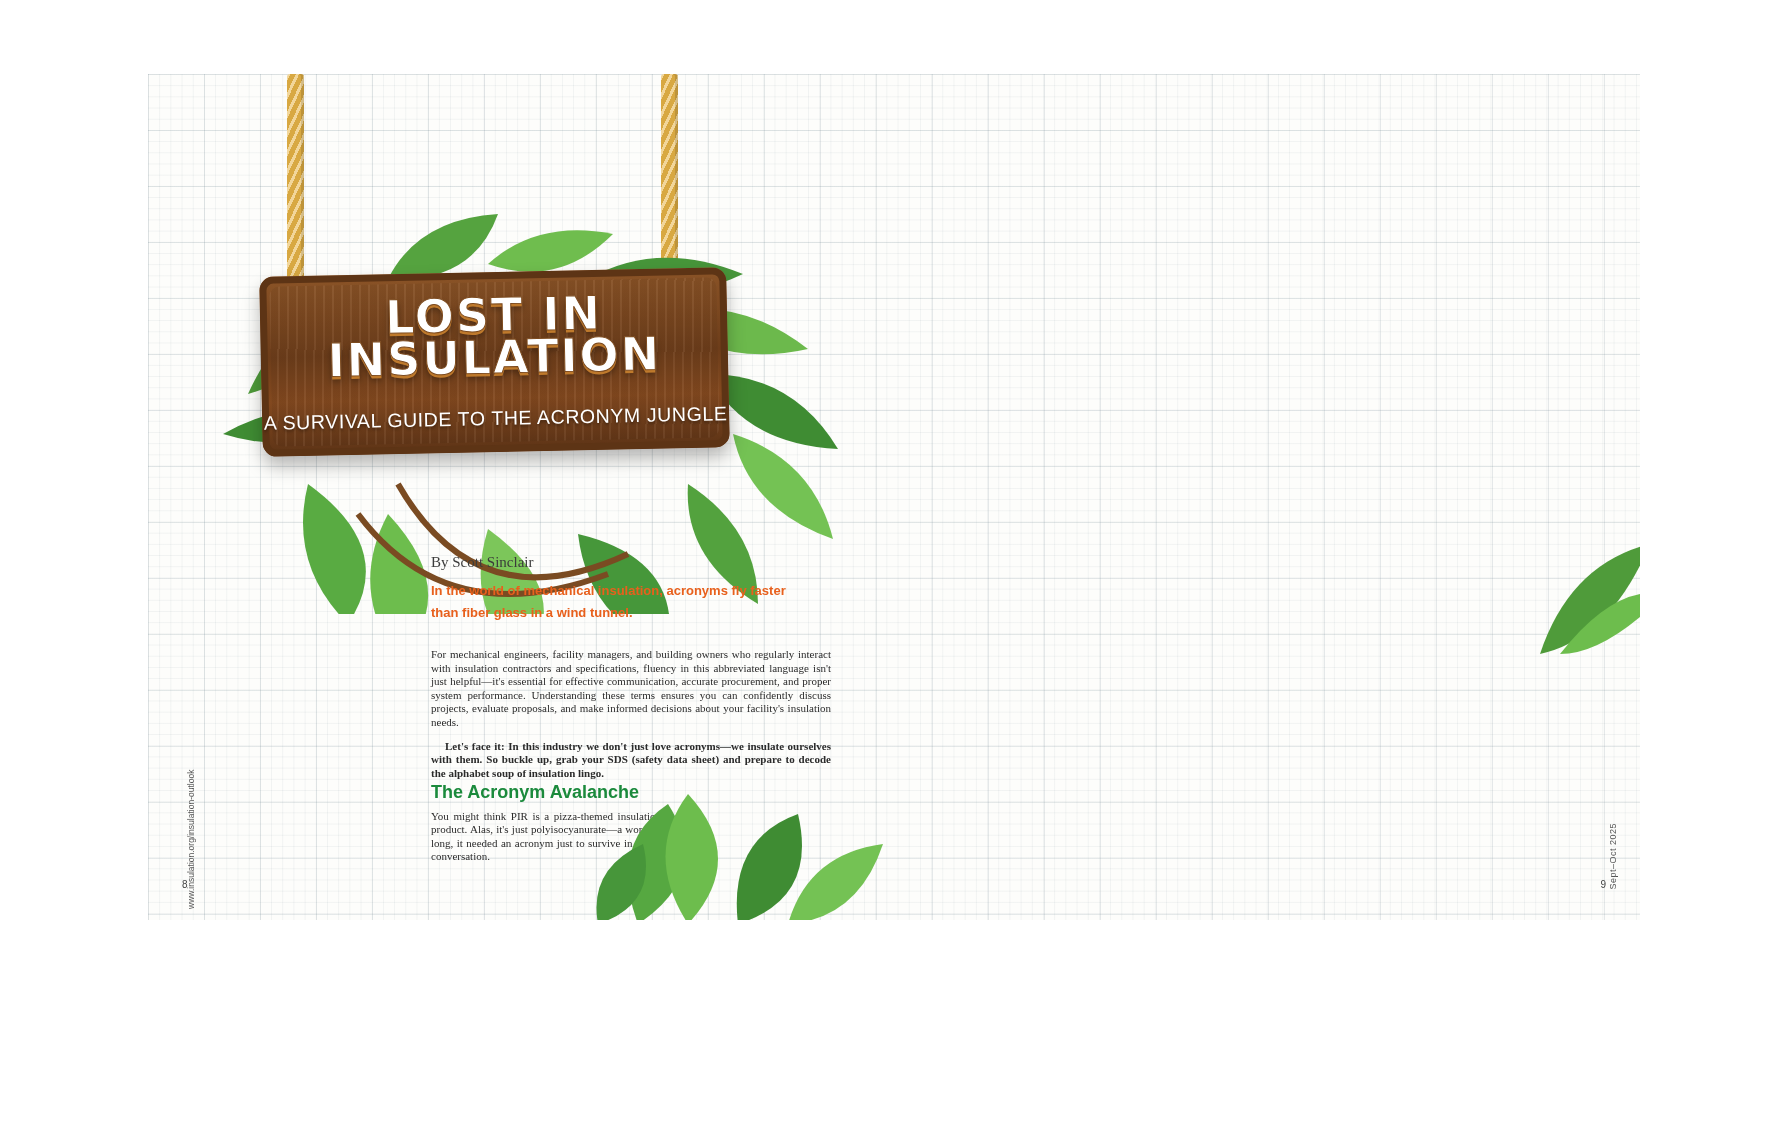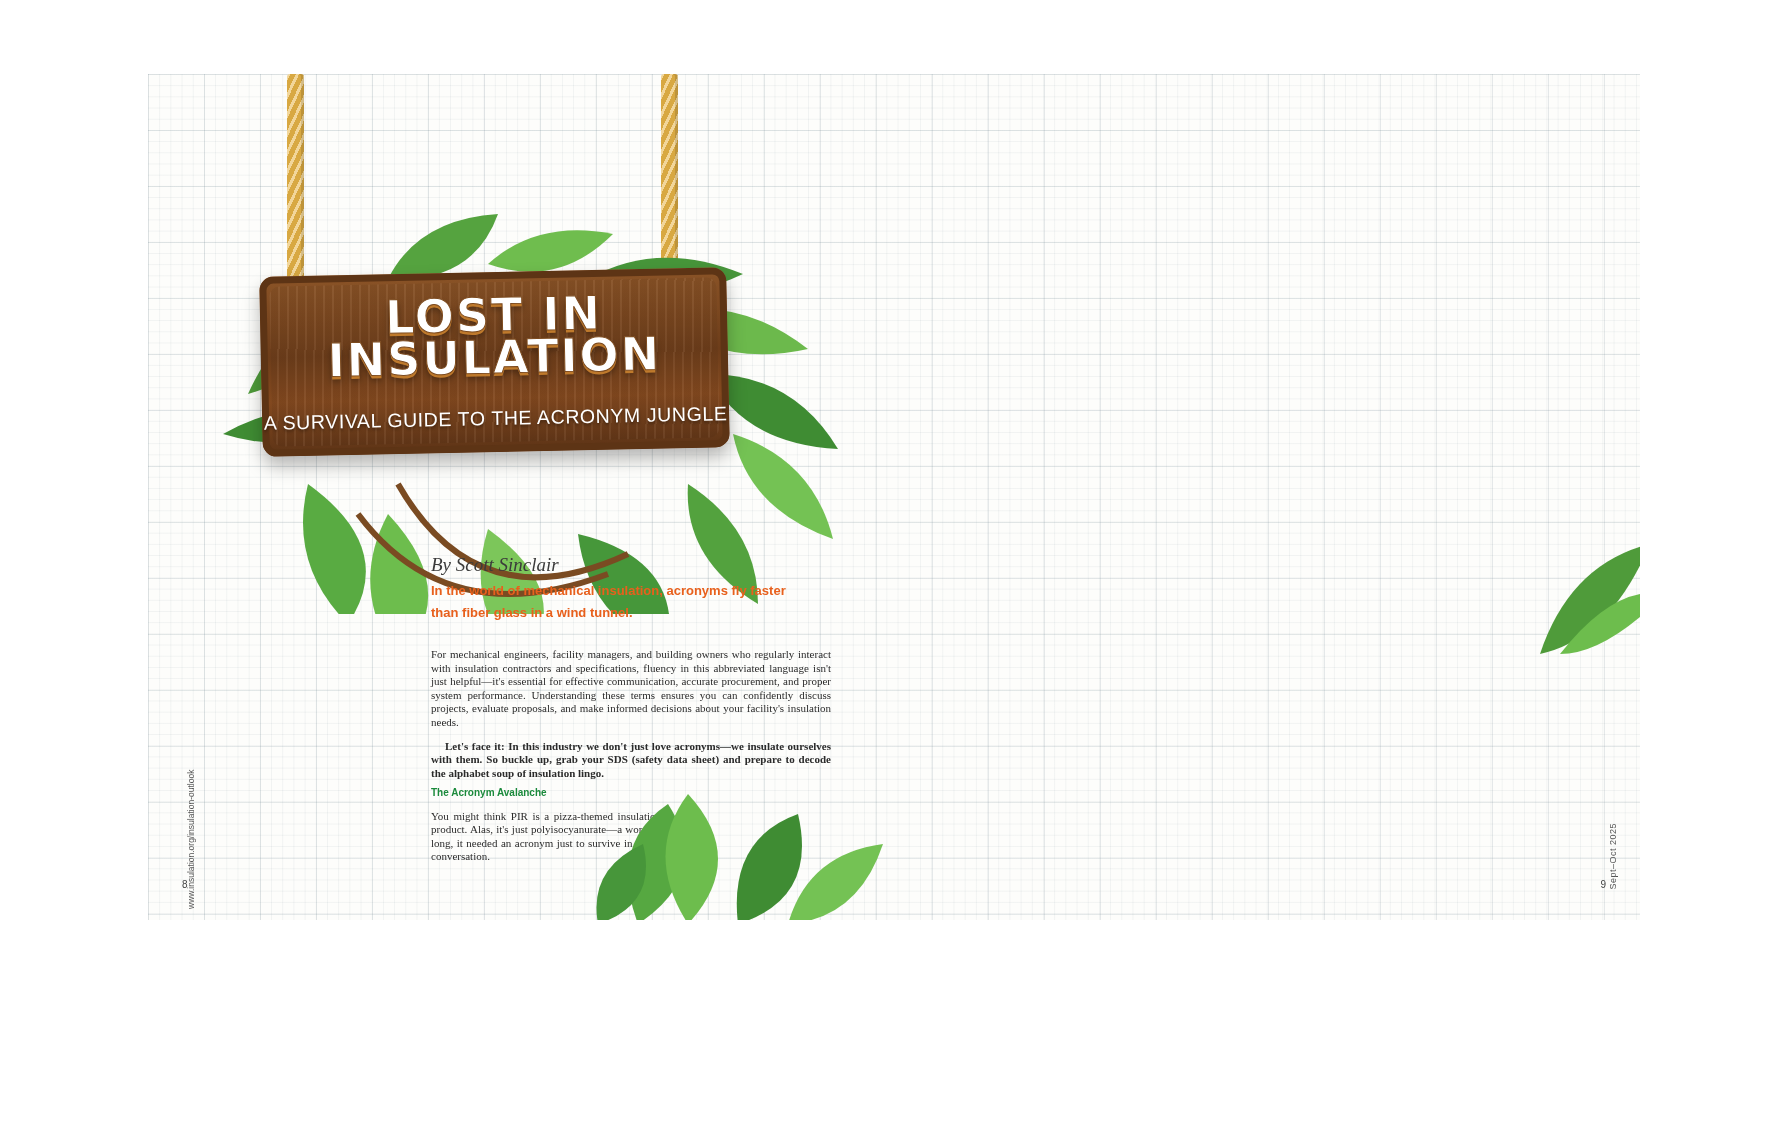--- a/index.html
+++ b/index.html
@@ -77,41 +77,41 @@
     text-align:center;
     font-size:19.5px; letter-spacing:.6px;
     color:#ffffff;
     font-family:"Liberation Sans", sans-serif;
     text-shadow: 0 2px 3px rgba(0,0,0,.4);
   }
 
   
   .byline {
     position:absolute; left:283px; top:480px;
-    font-style:italic; font-size:19px; color:#3b3b3b;
+    font-size:15px; color:#3b3b3b;
     font-family:"Liberation Serif", serif;
   }
   .deck {
     position:absolute; left:283px; top:506px; width:385px;
     font-size:13px; line-height:22px; font-weight:bold;
     color:#e8601c;
   }
 
   
   .col {
     position:absolute;
     font-family:"Liberation Serif", serif;
     font-size:11px; line-height:13.6px;
     color:#2b2b2b; text-align:justify;
   }
   .col p { margin:10px 0 0 0; text-indent:0; }
   .col p + p { text-indent:14px;font-weight:bold; }
   .subhead {
     font-family:"Liberation Sans", sans-serif;
-    font-weight:bold; font-size:10px; color:#1b8a3c;
+    font-weight:bold; font-size:18px; color:#1b8a3c;
     margin:12px 0 3px 0; text-align:left; text-indent:0 !important;
   }
 
   #col1 { left:283px; top:564px;  width:400px; }
   #col2 { left:283px; top:700px;  width:230px; }
 
   
   #circle {
     position:absolute; left:75px; top:674px; width:157px; height:157px;
     border-radius:50%; background:#1d1d1d; color:#ffffff;

